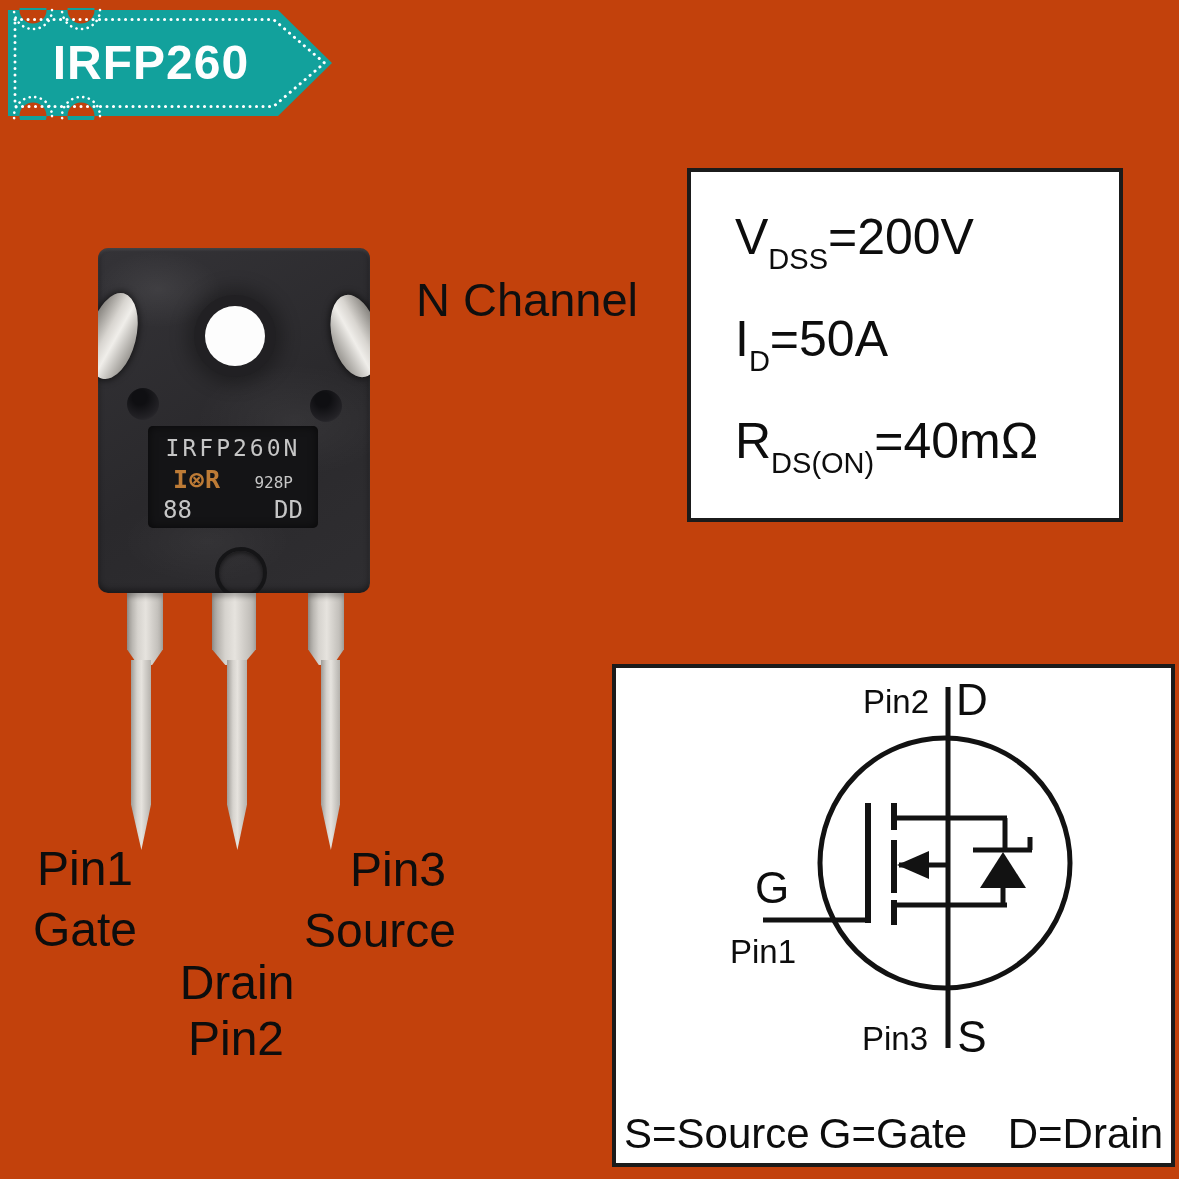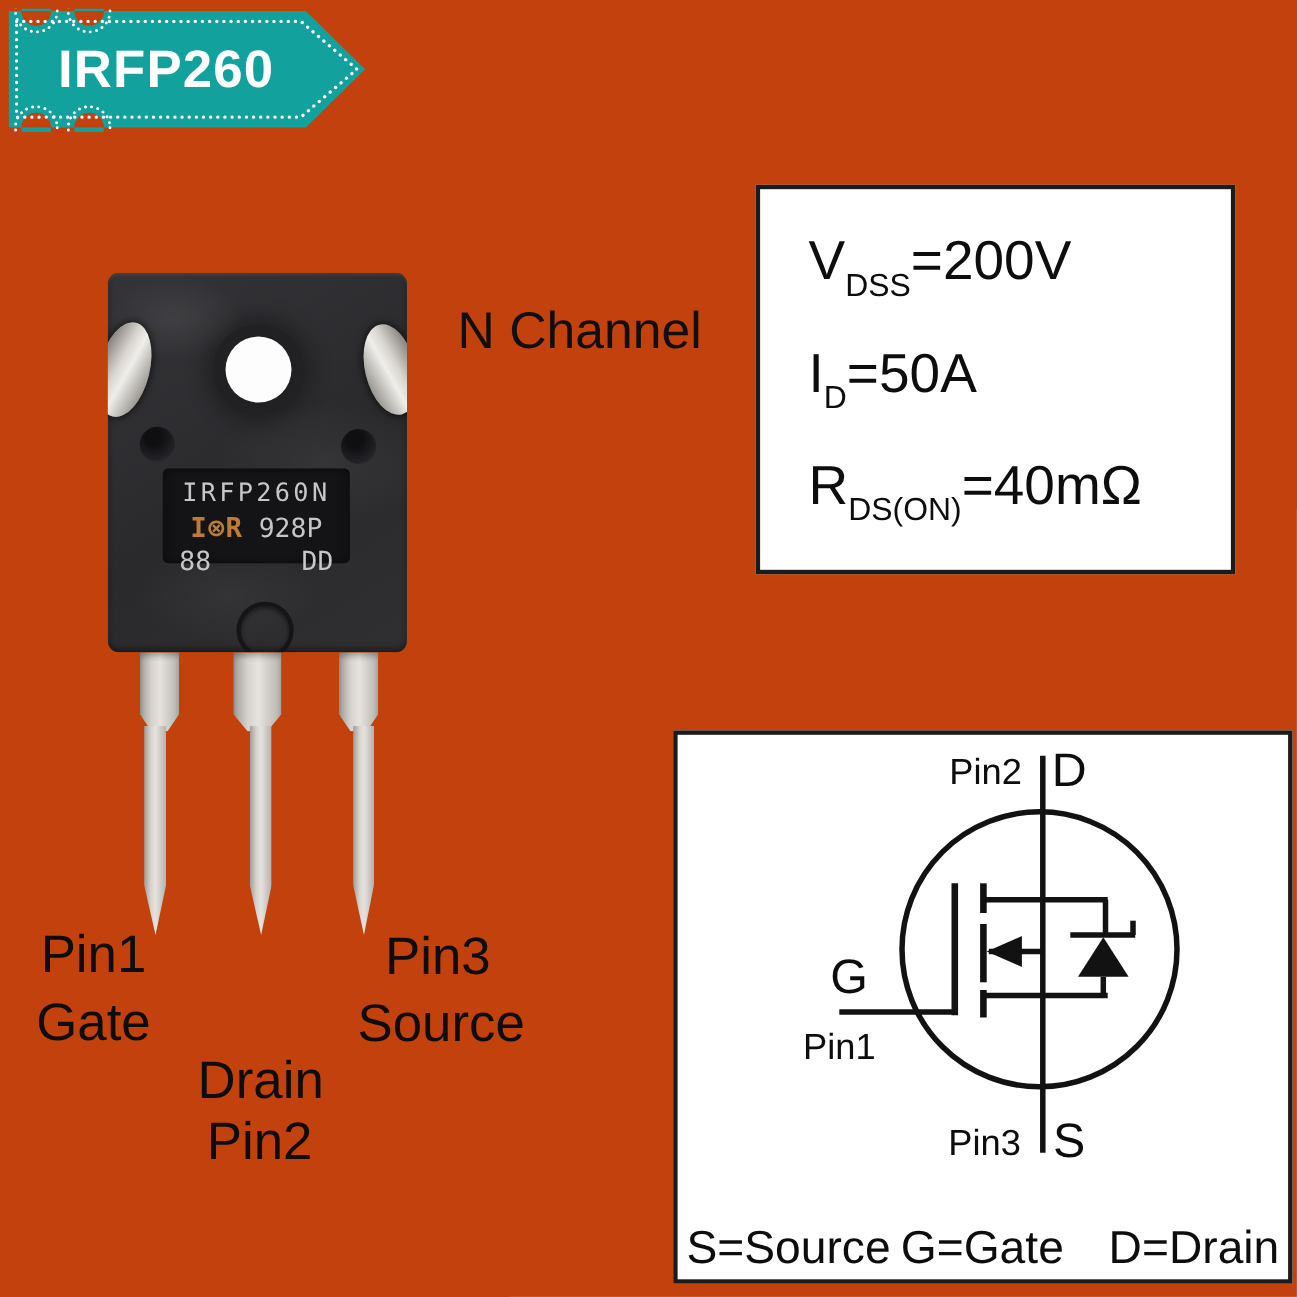--- a/index.html
+++ b/index.html
@@ -34,30 +34,30 @@
     position:absolute; left:107px; top:58px; width:60px; height:60px; border-radius:50%;
     background:#fdfdfd;
     box-shadow: 0 0 0 11px #212023, 0 0 18px 18px rgba(0,0,0,0.30);
   }
   .indent { position:absolute; width:32px; height:32px; border-radius:50%;
     background: radial-gradient(circle at 40% 30%, #0f0f12 25%, #232226 70%, #3a393d 100%);
   }
   .indent.left  { left:29px;  top:140px; }
   .indent.right { left:212px; top:142px; }
   .plate {
-    position:absolute; left:50px; top:178px; width:170px; height:86px;
+    position:absolute; left:50px; top:178px; width:170px; height:102px;
     background:#141416; border-radius:5px; color:#c6c6c6;
     font-family:"DejaVu Sans Mono", monospace;
     box-shadow: inset 0 0 10px rgba(0,0,0,0.6);
   }
   .plate-row1 { margin-top:9px; text-align:center; font-size:23px; letter-spacing:3px; }
   .plate-row2 { margin-top:4px; display:flex; justify-content:space-between; align-items:baseline; padding:0 25px; }
   .plate-row3 { margin-top:2px; display:flex; justify-content:space-between; padding:0 15px; font-size:24px; }
   .ir-logo { color:#bd7b36; font-weight:bold; font-size:25px; letter-spacing:1px; }
-  .plate-928 { font-size:24px; }
+  .plate-928 { font-size:16px; }
   .bottom-notch {
     position:absolute; left:117px; top:299px; width:44px; height:44px; border-radius:50%;
     border:4px solid #151517; box-shadow: inset 0 2px 4px rgba(0,0,0,0.5);
   }
   .leg {
     position:absolute;
     background: linear-gradient(90deg, #9f9c97 0%, #d6d3ce 30%, #e6e3de 52%, #b5b2ad 100%);
   }
   .leg-wide { height:72px; top:593px;
     clip-path: polygon(0 0, 100% 0, 100% 78%, 70% 100%, 30% 100%, 0 78%);
@@ -153,21 +153,21 @@
 
   <div class="spec-box">
     <div class="spec-line spec-1"><span>V</span><span class="sub">DSS</span><span>=200V</span></div>
     <div class="spec-line spec-2"><span>I</span><span class="sub">D</span><span>=50A</span></div>
     <div class="spec-line spec-3"><span>R</span><span class="sub">DS(ON)</span><span>=40mΩ</span></div>
   </div>
 
   <div class="pin-label" style="left:85px;  top:844px;">Pin1</div>
   <div class="pin-label" style="left:85px;  top:905px;text-align:center;">Gate</div>
   <div class="pin-label" style="left:398px; top:845px;">Pin3</div>
-  <div class="pin-label" style="left:401px; top:906px;">Source</div>
+  <div class="pin-label" style="left:380px; top:906px;">Source</div>
   <div class="pin-label" style="left:237px; top:958px;">Drain</div>
   <div class="pin-label" style="left:236px; top:1014px;">Pin2</div>
 
   <div class="circuit-box">
     <svg class="circuit-svg" width="555" height="495" viewBox="0 0 555 495">
 
       <line class="sch-line" x1="332" y1="19" x2="332" y2="380"></line>
 
       <circle class="sch-line" cx="329" cy="195" r="125" stroke-width="4.5"></circle>
 

